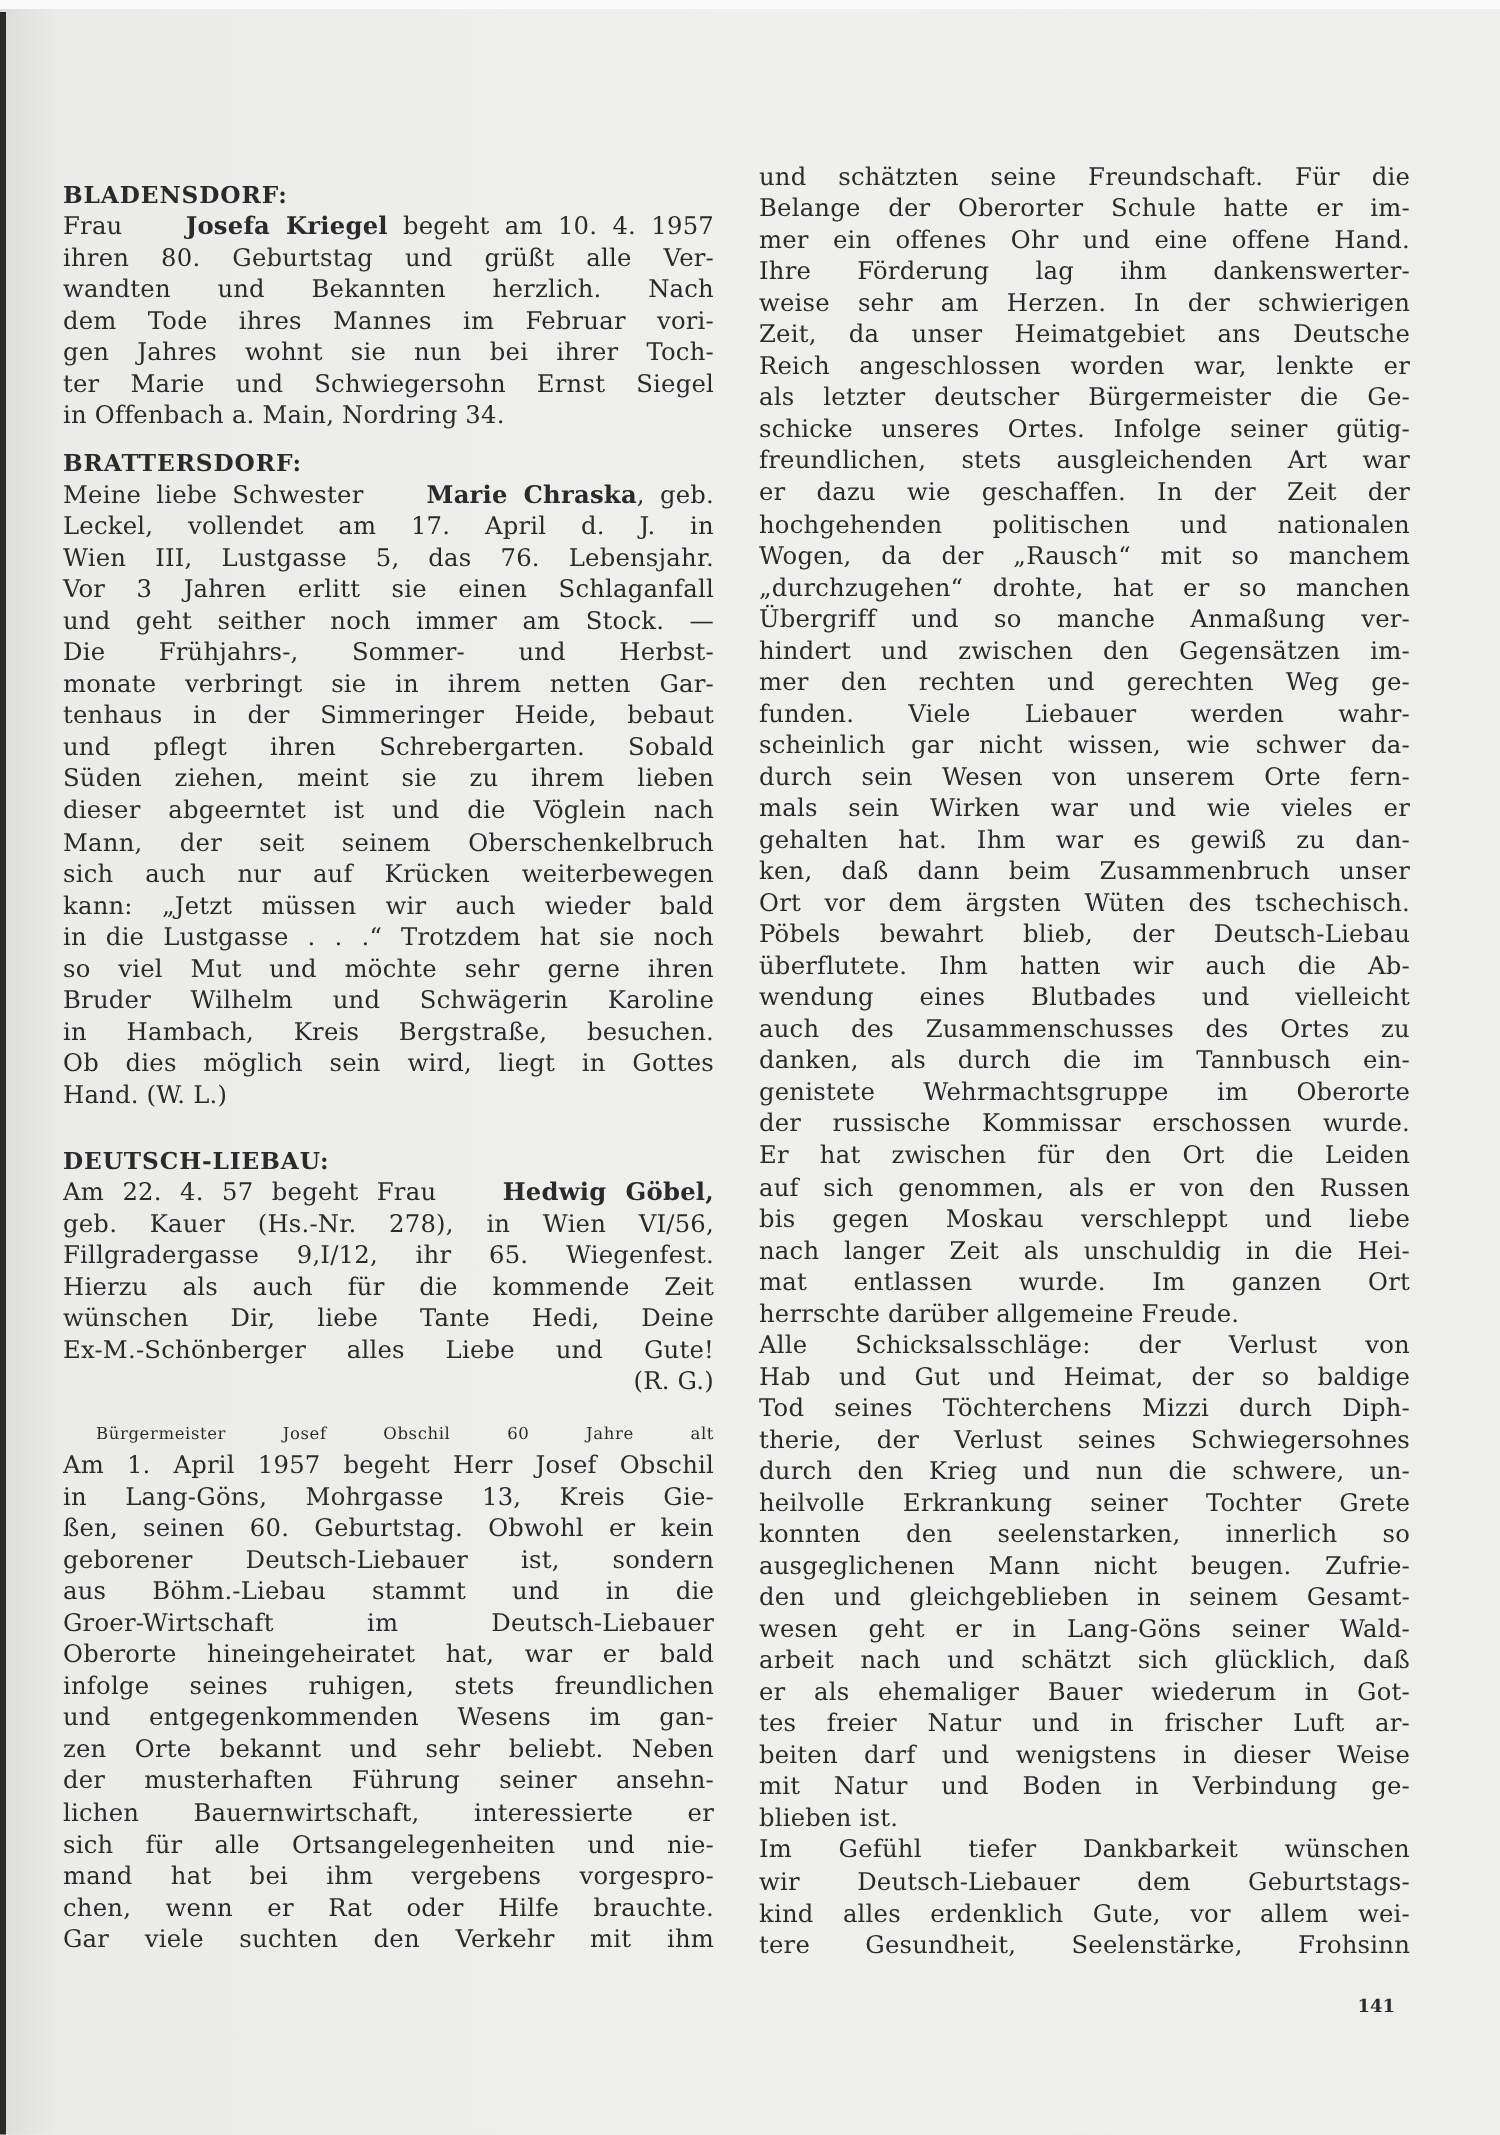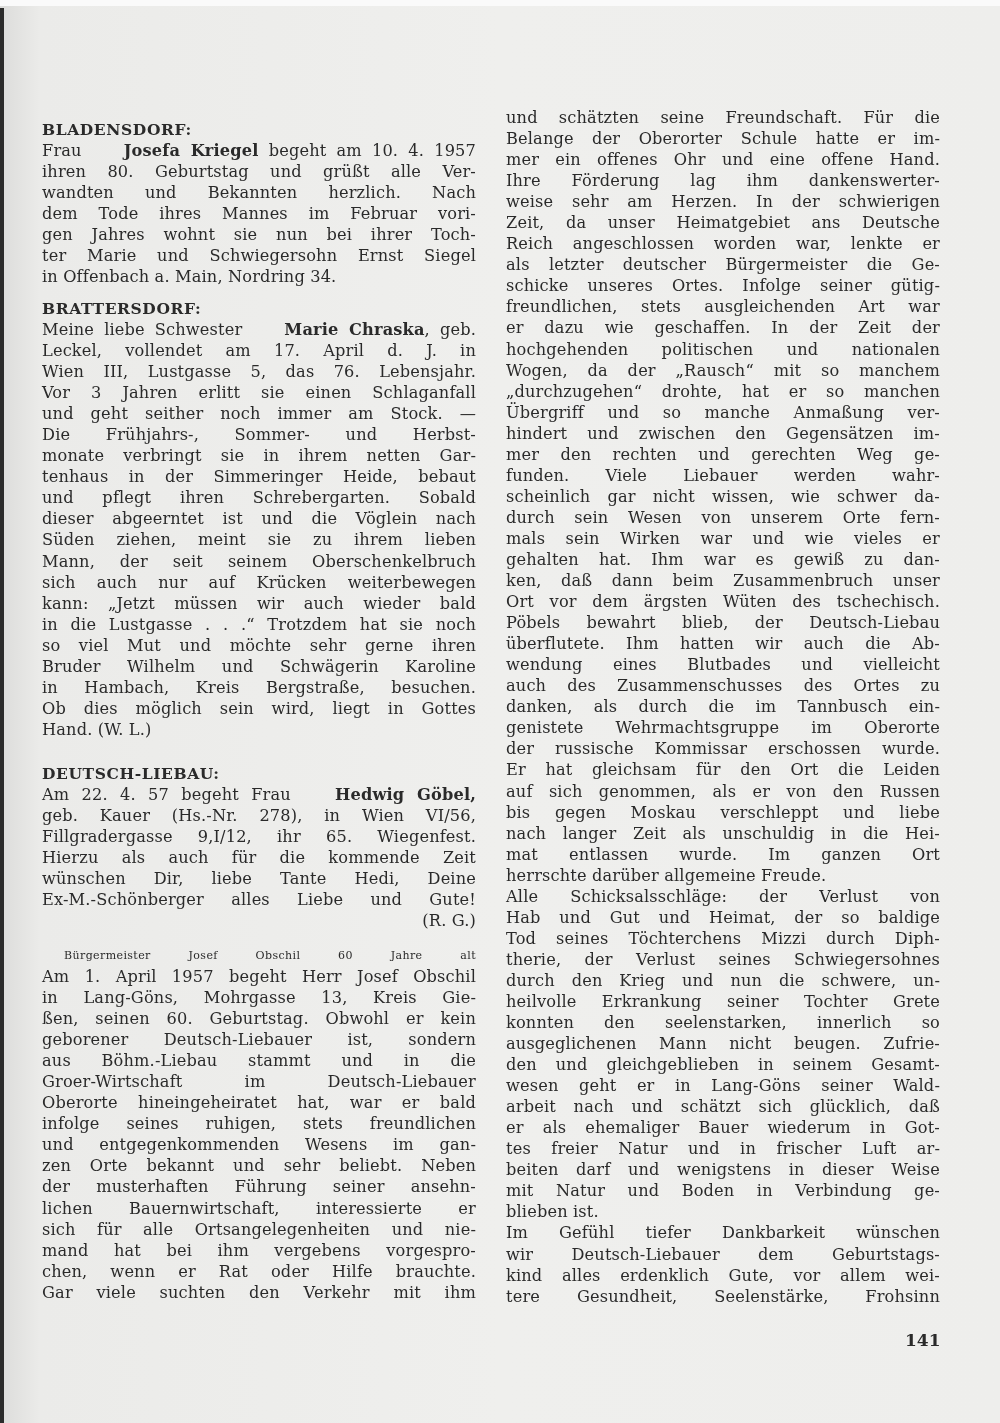--- a/index.html
+++ b/index.html
@@ -43,21 +43,21 @@
   }
   .subheading {
     font-weight: normal; font-size: 11px; letter-spacing: 0.4px;
     display: block; text-align: justify; text-align-last: justify;
     height: 21px; line-height: 21px; margin-left: 22px;
   }
   b { font-weight: bold; margin-left: 32px; }
   .block { position: absolute; left: 0; width: 434px; }
   .page-number {
     position: absolute; left: 905px; top: 1330px;
-    font-weight: bold; font-size: 17px;
+    font-weight: bold; font-size: 12px;
     font-family: "DejaVu Serif", serif;
   }
 </style>
 </head>
 <body>
 
 <div class="page">
   <div class="top-edge"></div>
   <div class="left-edge"></div>
 
@@ -80,22 +80,22 @@
       <div>
           <span class="line">Meine liebe Schwester <b>Marie Chraska</b>, geb.</span>
           <span class="line">Leckel, vollendet am 17. April d. J. in</span>
           <span class="line">Wien III, Lustgasse 5, das 76. Lebensjahr.</span>
           <span class="line">Vor 3 Jahren erlitt sie einen Schlaganfall</span>
           <span class="line">und geht seither noch immer am Stock. —</span>
           <span class="line">Die Frühjahrs-, Sommer- und Herbst-</span>
           <span class="line">monate verbringt sie in ihrem netten Gar-</span>
           <span class="line">tenhaus in der Simmeringer Heide, bebaut</span>
           <span class="line">und pflegt ihren Schrebergarten. Sobald</span>
+          <span class="line">Süden ziehen, meint sie zu ihrem lieben</span>
           <span class="line">dieser abgeerntet ist und die Vöglein nach</span>
-          <span class="line">Süden ziehen, meint sie zu ihrem lieben</span>
           <span class="line">Mann, der seit seinem Oberschenkelbruch</span>
           <span class="line">sich auch nur auf Krücken weiterbewegen</span>
           <span class="line">kann: „Jetzt müssen wir auch wieder bald</span>
           <span class="line">in die Lustgasse . . .“ Trotzdem hat sie noch</span>
           <span class="line">so viel Mut und möchte sehr gerne ihren</span>
           <span class="line">Bruder Wilhelm und Schwägerin Karoline</span>
           <span class="line">in Hambach, Kreis Bergstraße, besuchen.</span>
           <span class="line">Ob dies möglich sein wird, liegt in Gottes</span>
           <span class="line last">Hand. (W. L.)</span>
         </div>
@@ -163,21 +163,21 @@
         <span class="line">gehalten hat. Ihm war es gewiß zu dan-</span>
         <span class="line">ken, daß dann beim Zusammenbruch unser</span>
         <span class="line">Ort vor dem ärgsten Wüten des tschechisch.</span>
         <span class="line">Pöbels bewahrt blieb, der Deutsch-Liebau</span>
         <span class="line">überflutete. Ihm hatten wir auch die Ab-</span>
         <span class="line">wendung eines Blutbades und vielleicht</span>
         <span class="line">auch des Zusammenschusses des Ortes zu</span>
         <span class="line">danken, als durch die im Tannbusch ein-</span>
         <span class="line">genistete Wehrmachtsgruppe im Oberorte</span>
         <span class="line">der russische Kommissar erschossen wurde.</span>
-        <span class="line">Er hat gleichsam für den Ort die Leiden</span>
+        <span class="line">Er hat zwischen für den Ort die Leiden</span>
         <span class="line">auf sich genommen, als er von den Russen</span>
         <span class="line">bis gegen Moskau verschleppt und liebe</span>
         <span class="line">nach langer Zeit als unschuldig in die Hei-</span>
         <span class="line">mat entlassen wurde. Im ganzen Ort</span>
         <span class="line last">herrschte darüber allgemeine Freude.</span>
         <span class="line">Alle Schicksalsschläge: der Verlust von</span>
         <span class="line">Hab und Gut und Heimat, der so baldige</span>
         <span class="line">Tod seines Töchterchens Mizzi durch Diph-</span>
         <span class="line">therie, der Verlust seines Schwiegersohnes</span>
         <span class="line">durch den Krieg und nun die schwere, un-</span>

